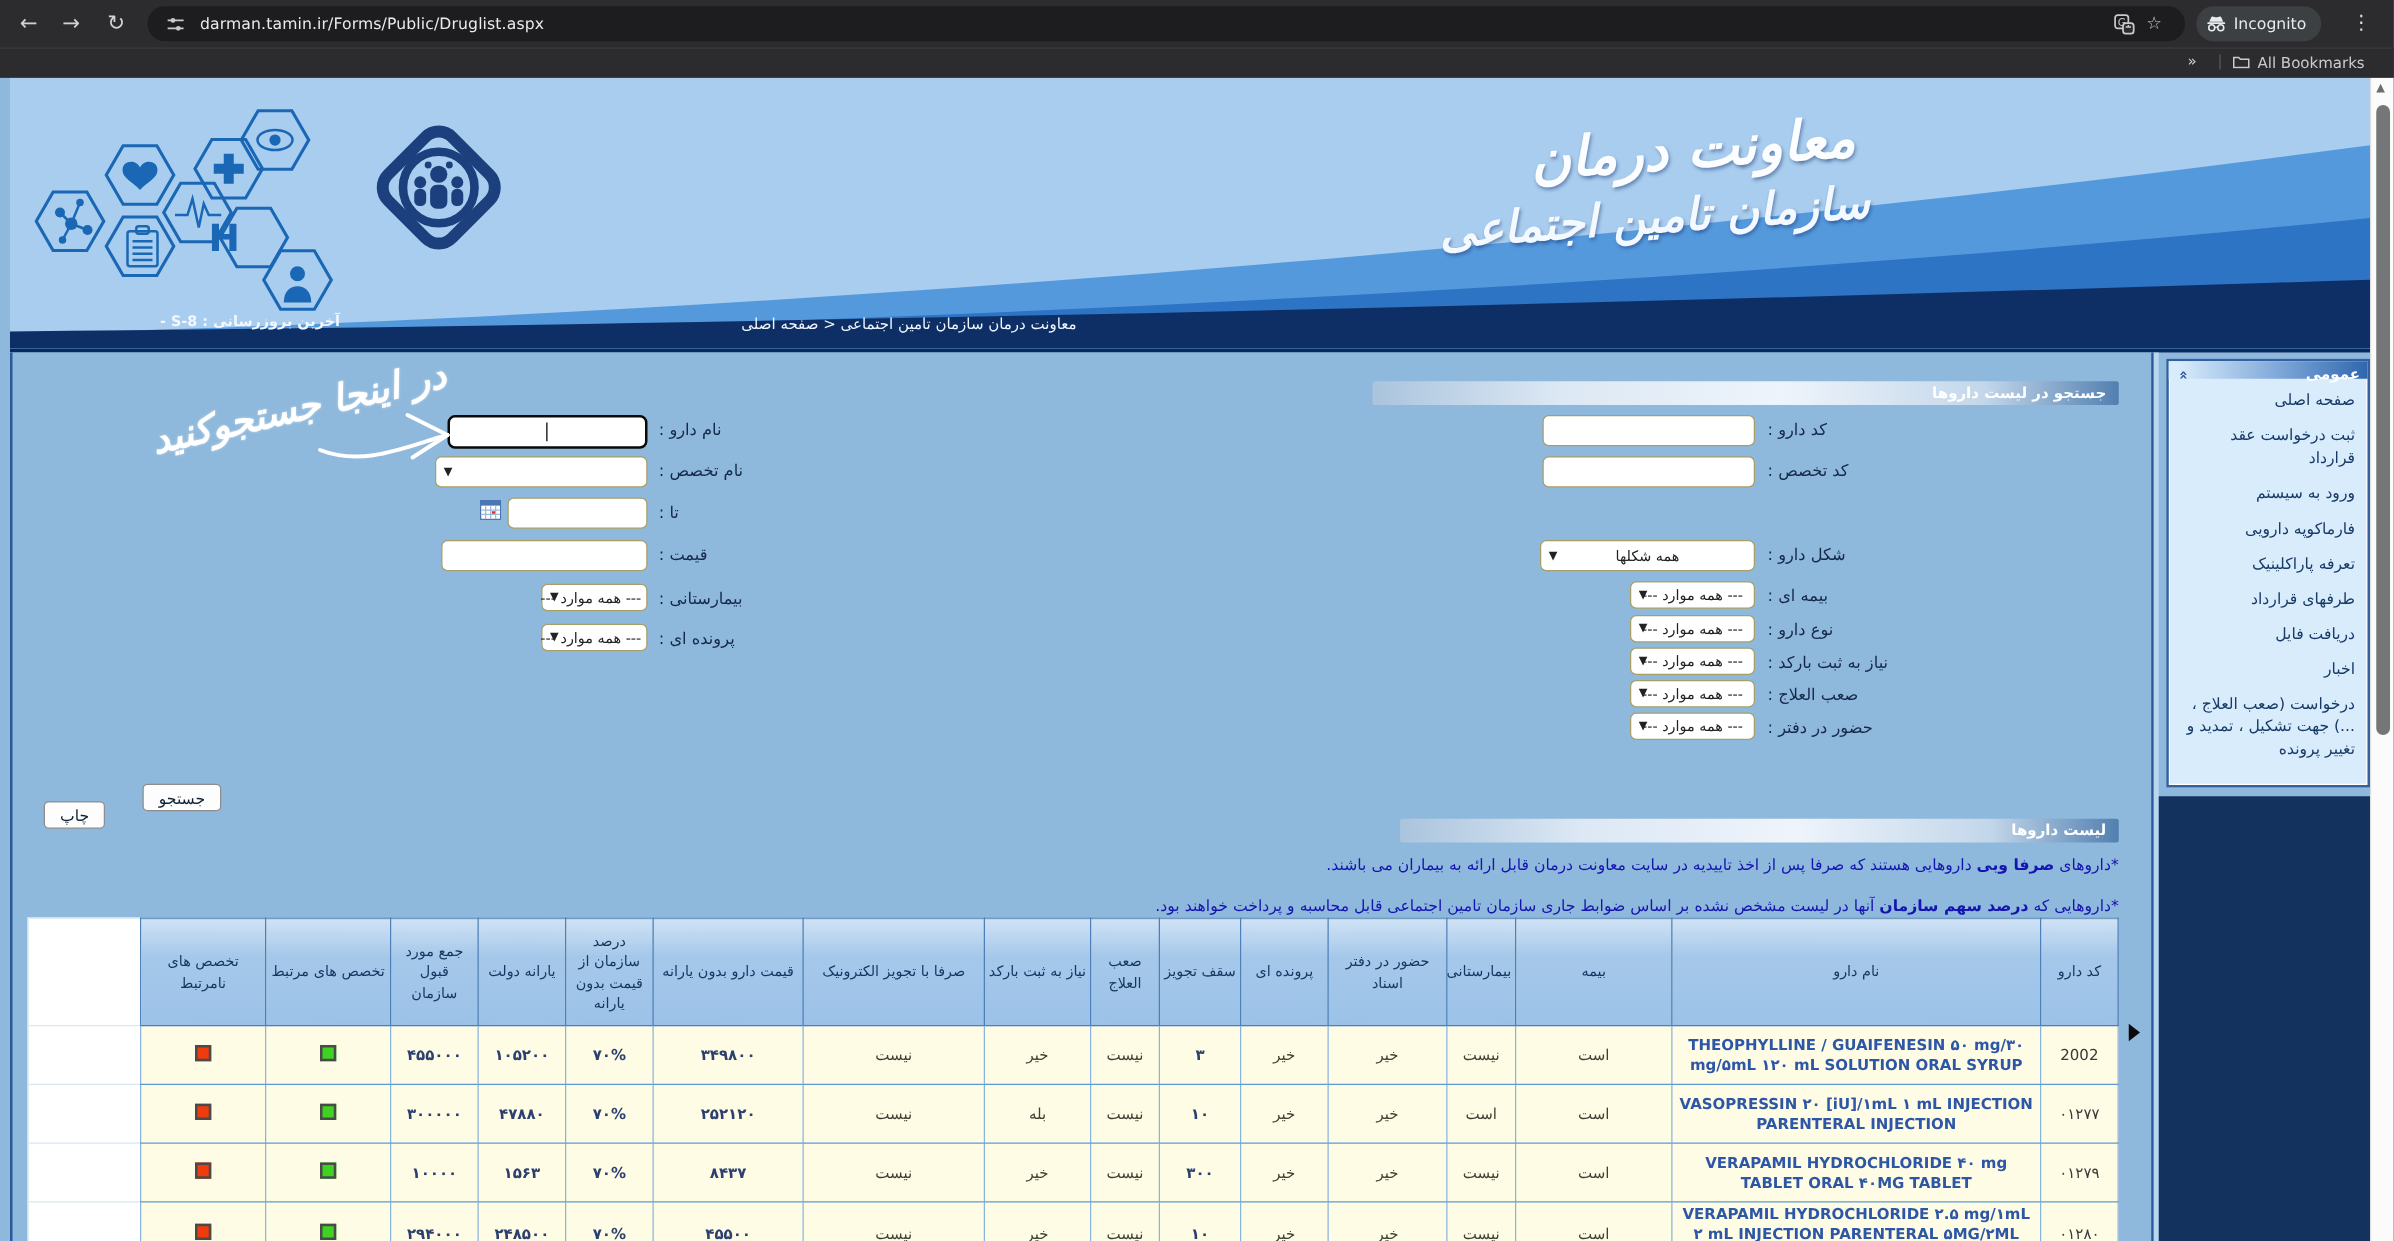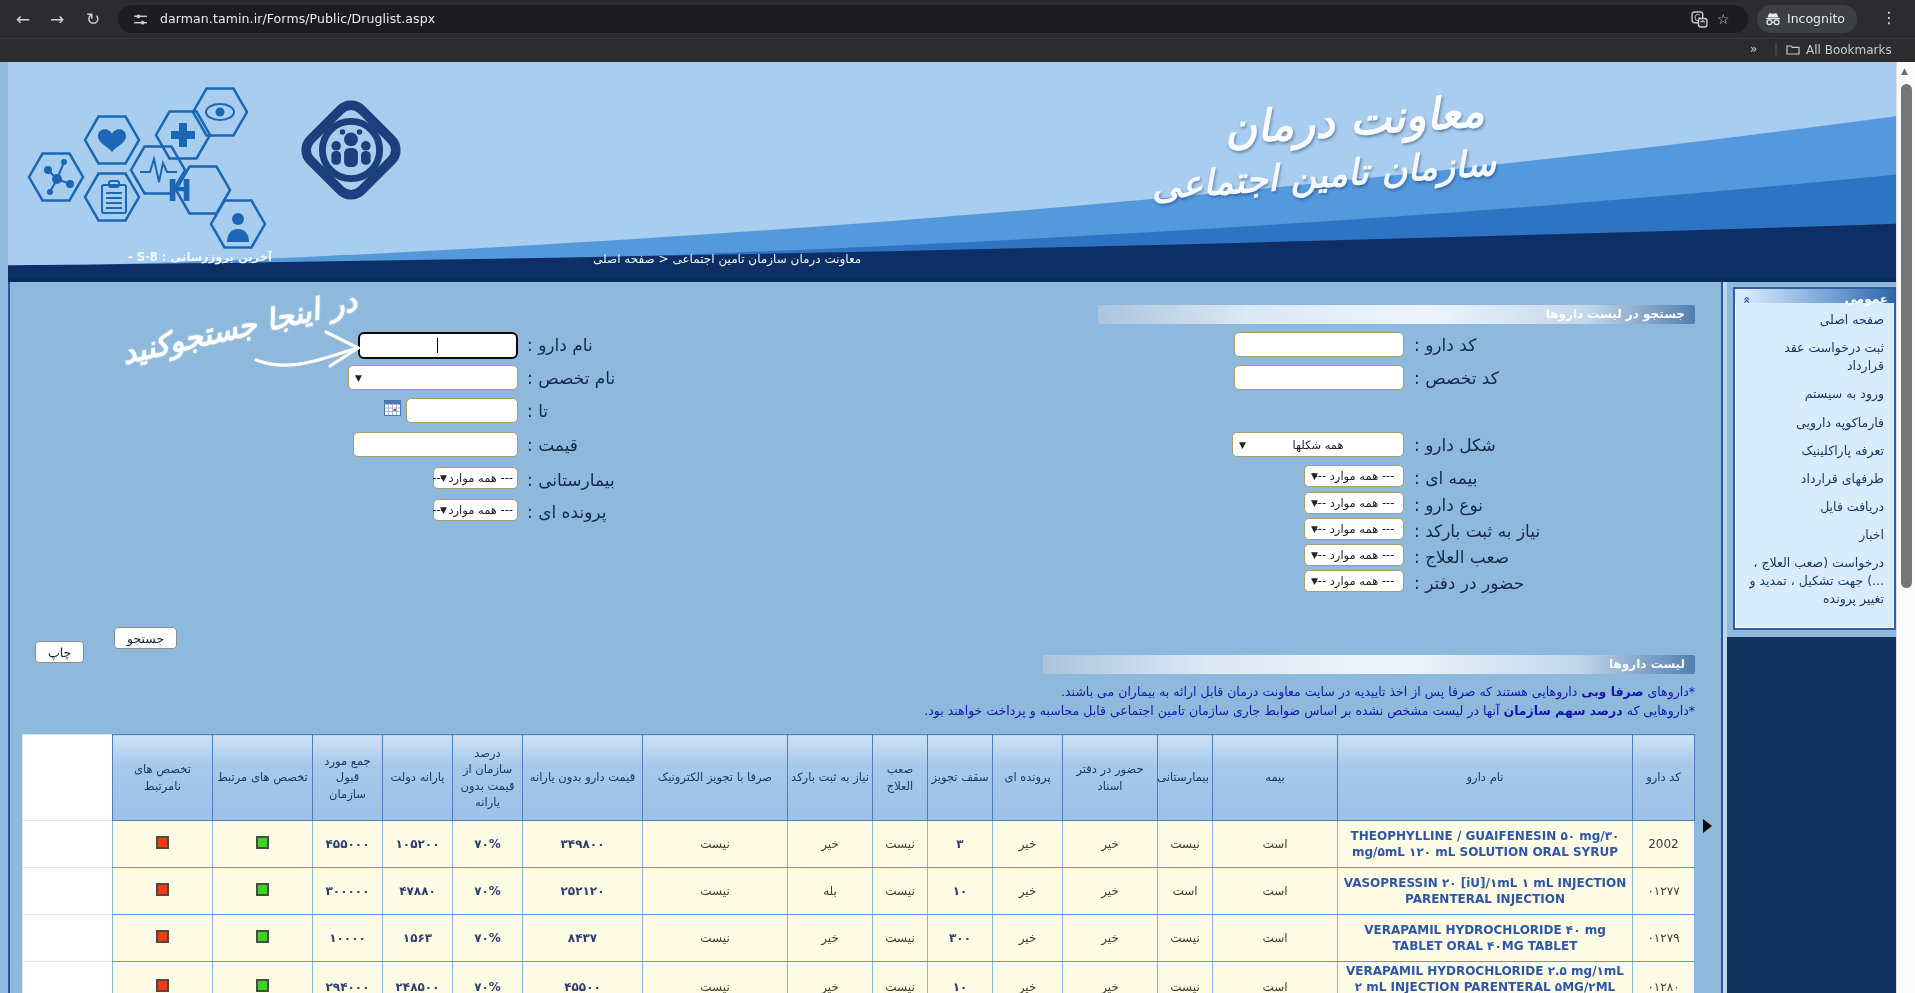--- a/index.html
+++ b/index.html
@@ -35,21 +35,21 @@
   .last-update { position:absolute; left:120px; top:188px; color:#f3f8ff; font-size:11.5px; font-weight:bold; white-space:nowrap; }
 
   
   .main { position:absolute; top:220px; left:8px; width:1715px; height:711px; background:#8fb9dc; border-left:2px solid #2a5a9c; border-right:2px solid #2a5a9c; overflow:hidden; }
   .gradient-bar { position:absolute; height:19px; background:linear-gradient(to left,#527fb0 0%,#c3d7ea 18%,#eef4fb 45%,#dce8f4 75%,#aac4dd 100%); border-radius:2px; color:#ffffff; font-size:12px; font-weight:bold; line-height:19px; padding:0 10px; }
   .note { position:absolute; right:26px; color:#1414b0; font-size:12.5px; white-space:nowrap; }
   .note b { font-weight:bold; }
 
   
   .frow { position:absolute; left:0; right:0; height:28px; }
-  .flabel { position:absolute; white-space:nowrap; color:#14284a; font-size:17px; line-height:26px; }
+  .flabel { position:absolute; white-space:nowrap; color:#14284a; font-size:13px; line-height:26px; }
   .ctrl { position:absolute; background:#fff; border:1px solid #a89f66; border-radius:5px; height:25px; }
   input.ctrl { padding:0 6px; font-size:13px; direction:rtl; outline:none; }
   .ctrl.focused { border:2px solid #0a0a0a; border-radius:6px; height:27px; }
   .select { display:flex; align-items:center; padding:0 4px; direction:rtl; }
   .select .chev { position:absolute; left:6px; font-size:9px; color:#222; }
   .select .sel-val { width:100%; text-align:center; font-size:11.5px; color:#222; white-space:nowrap; }
   .cal { position:absolute; width:17px; height:16px; }
   .caret-line { position:absolute; width:1px; height:15px; background:#000; }
   .btn { position:absolute; height:22px; background:#fdfdfd; border:1px solid #8d8d8d; border-radius:4px; color:#123; font-size:12.5px; padding:0 12px; cursor:pointer; }
 
@@ -311,26 +311,26 @@
         <span class="flabel" style="left:517px">پرونده ای :</span>
         <div class="ctrl select" style="right:1203px; width:85px; height:22px;">
             <span class="chev">▼</span>
             <span class="sel-val">--- همه موارد ---</span>
           </div>
       </div>
 
       <button class="btn" style="top:359px; left:25px;">چاپ</button>
       <button class="btn" style="top:345px; left:104px;">جستجو</button>
 
-      <div class="gradient-bar" style="top:373px; right:26px; width:652px;">
+      <div class="gradient-bar" style="top:373px; right:26px; width:575px;">
         <span>لیست داروها</span>
       </div>
 
       <div class="note" style="top:402px;"><span>*داروهای </span><b>صرفا وبی</b><span> داروهایی هستند که صرفا پس از اخذ تاییدیه در سایت معاونت درمان قابل ارائه به بیماران می باشند.</span></div>
-      <div class="note" style="top:421px;margin-left:24px;"><span>*داروهایی که </span><b>درصد سهم سازمان</b><span> آنها در لیست مشخص نشده بر اساس ضوابط جاری سازمان تامین اجتماعی قابل محاسبه و پرداخت خواهند بود.</span></div>
+      <div class="note" style="top:435px;margin-left:24px;"><span>*داروهایی که </span><b>درصد سهم سازمان</b><span> آنها در لیست مشخص نشده بر اساس ضوابط جاری سازمان تامین اجتماعی قابل محاسبه و پرداخت خواهند بود.</span></div>
 
       <table class="drug-table">
         <colgroup>
           <col style="width:62px">
             <col style="width:295px">
             <col style="width:125px">
             <col style="width:55px">
           <col style="width:95px">
             <col style="width:70px">
             <col style="width:65px">

